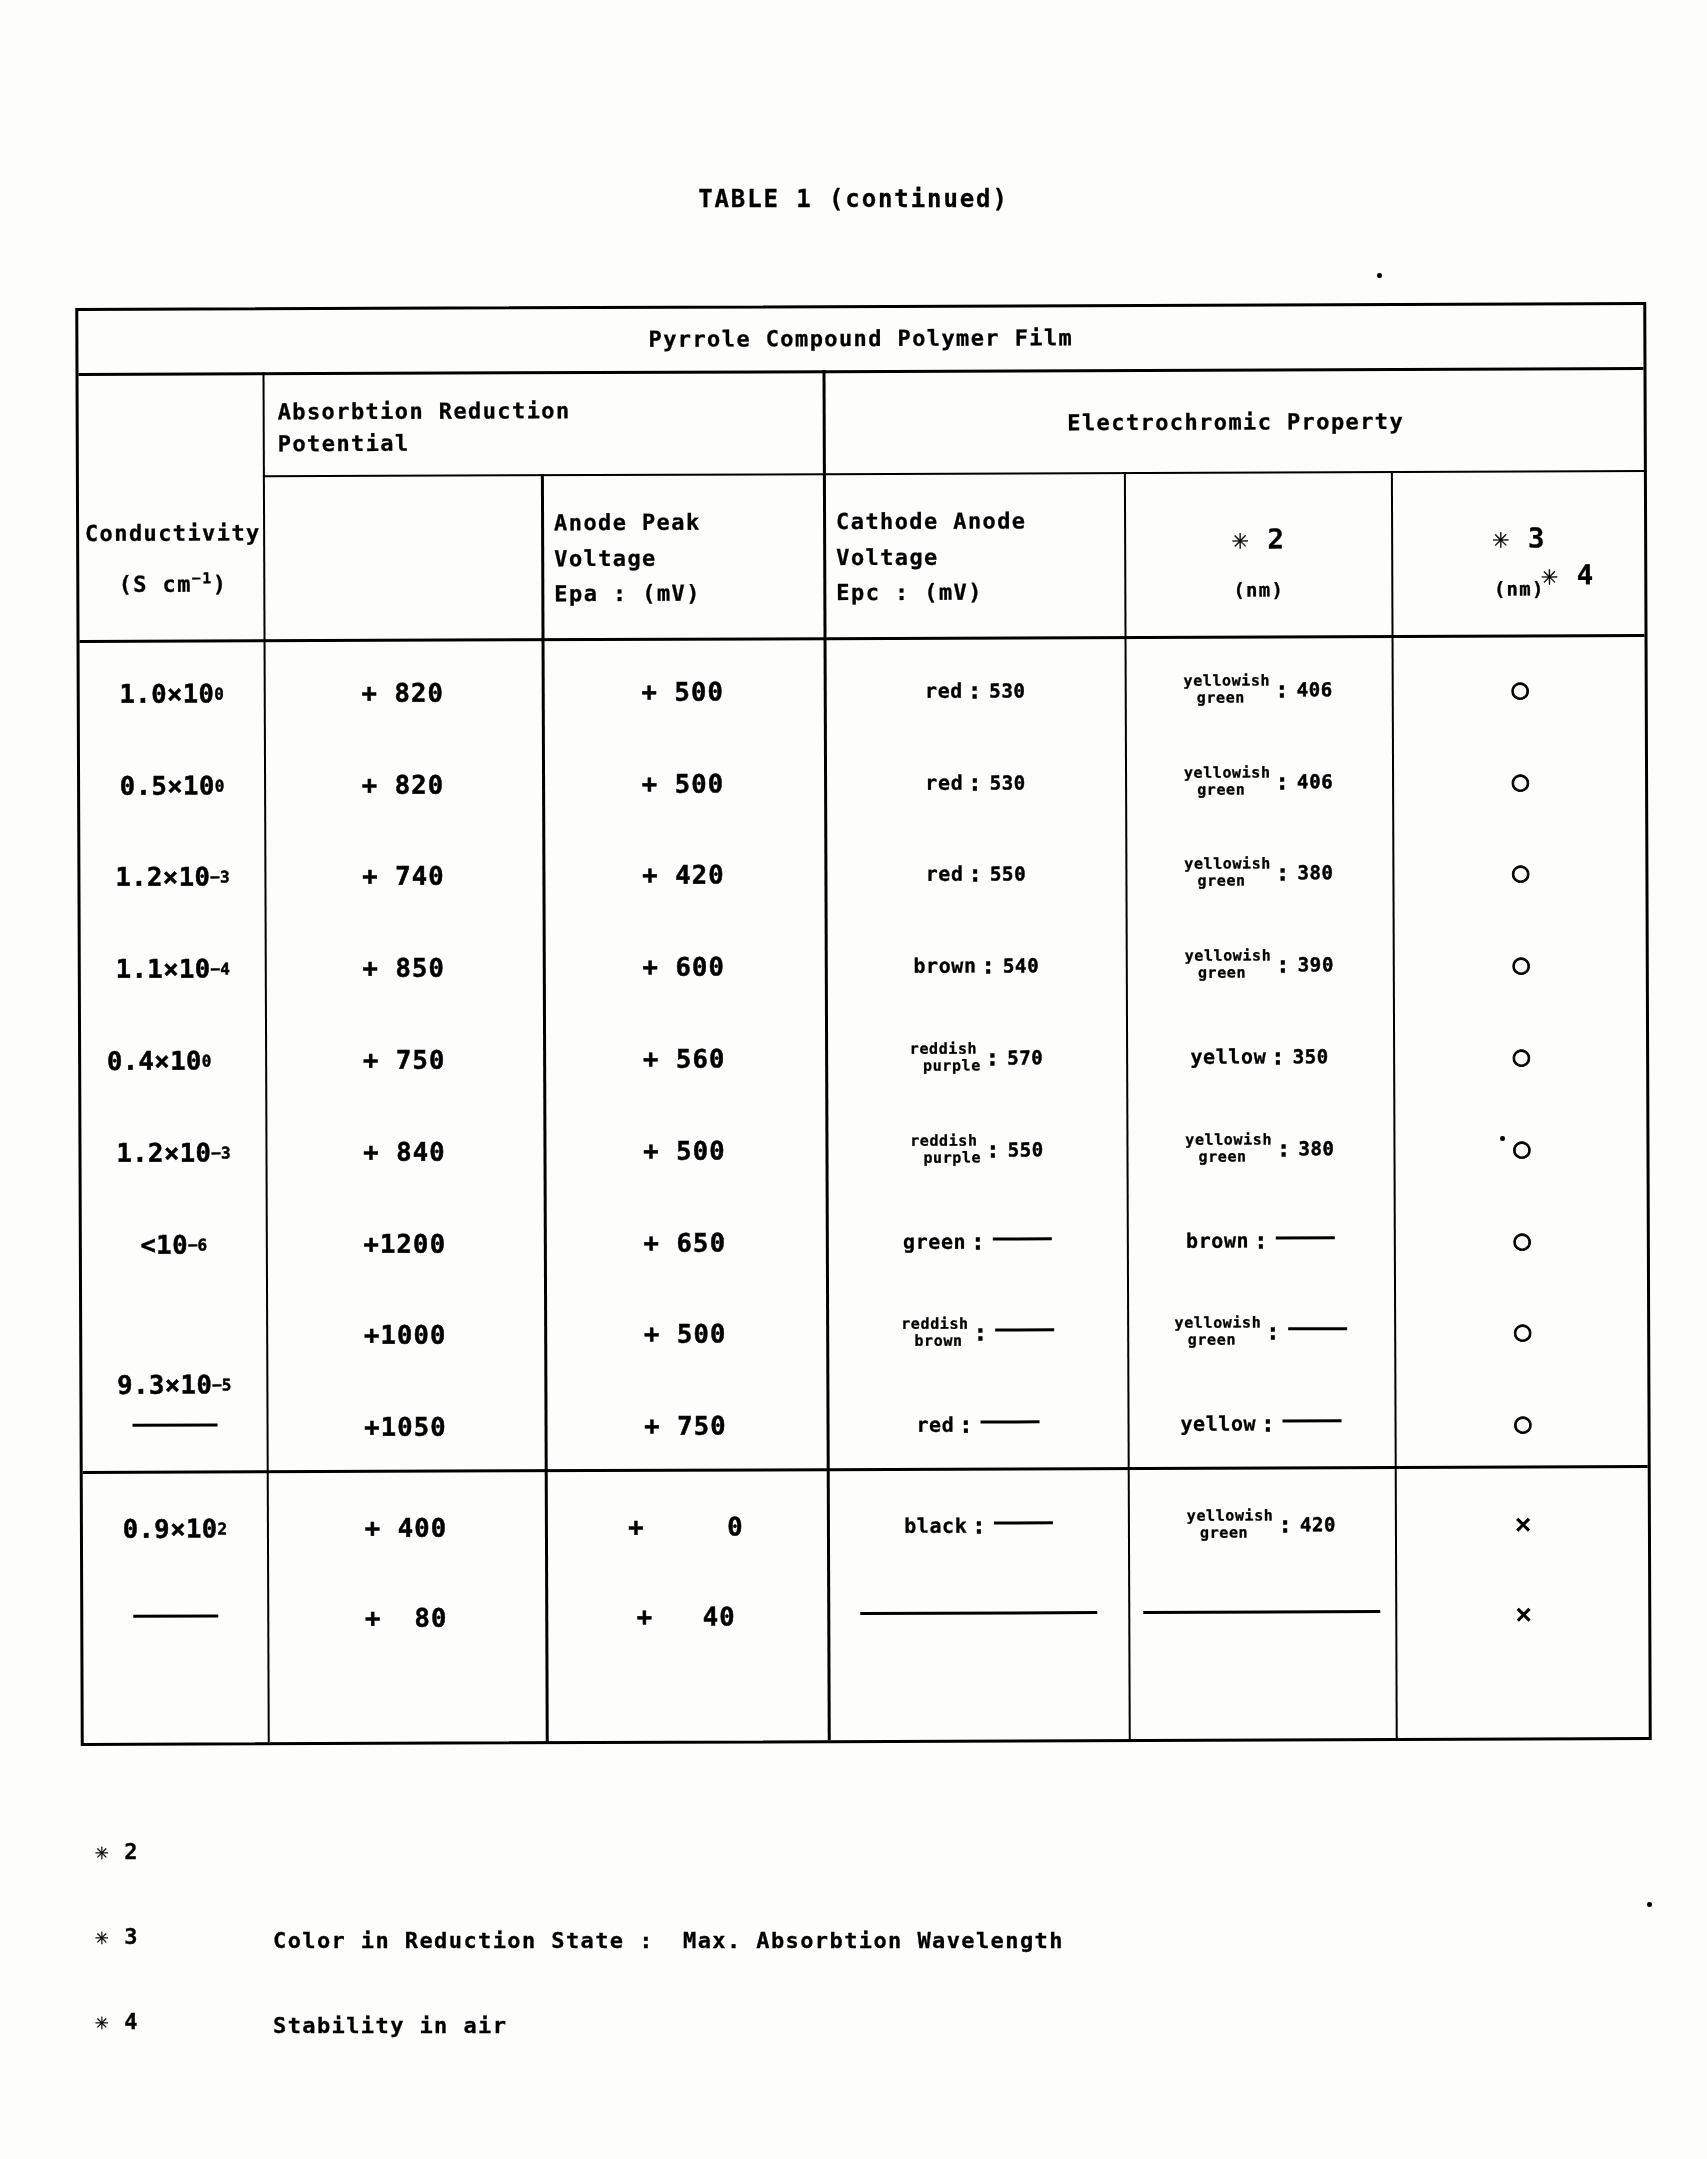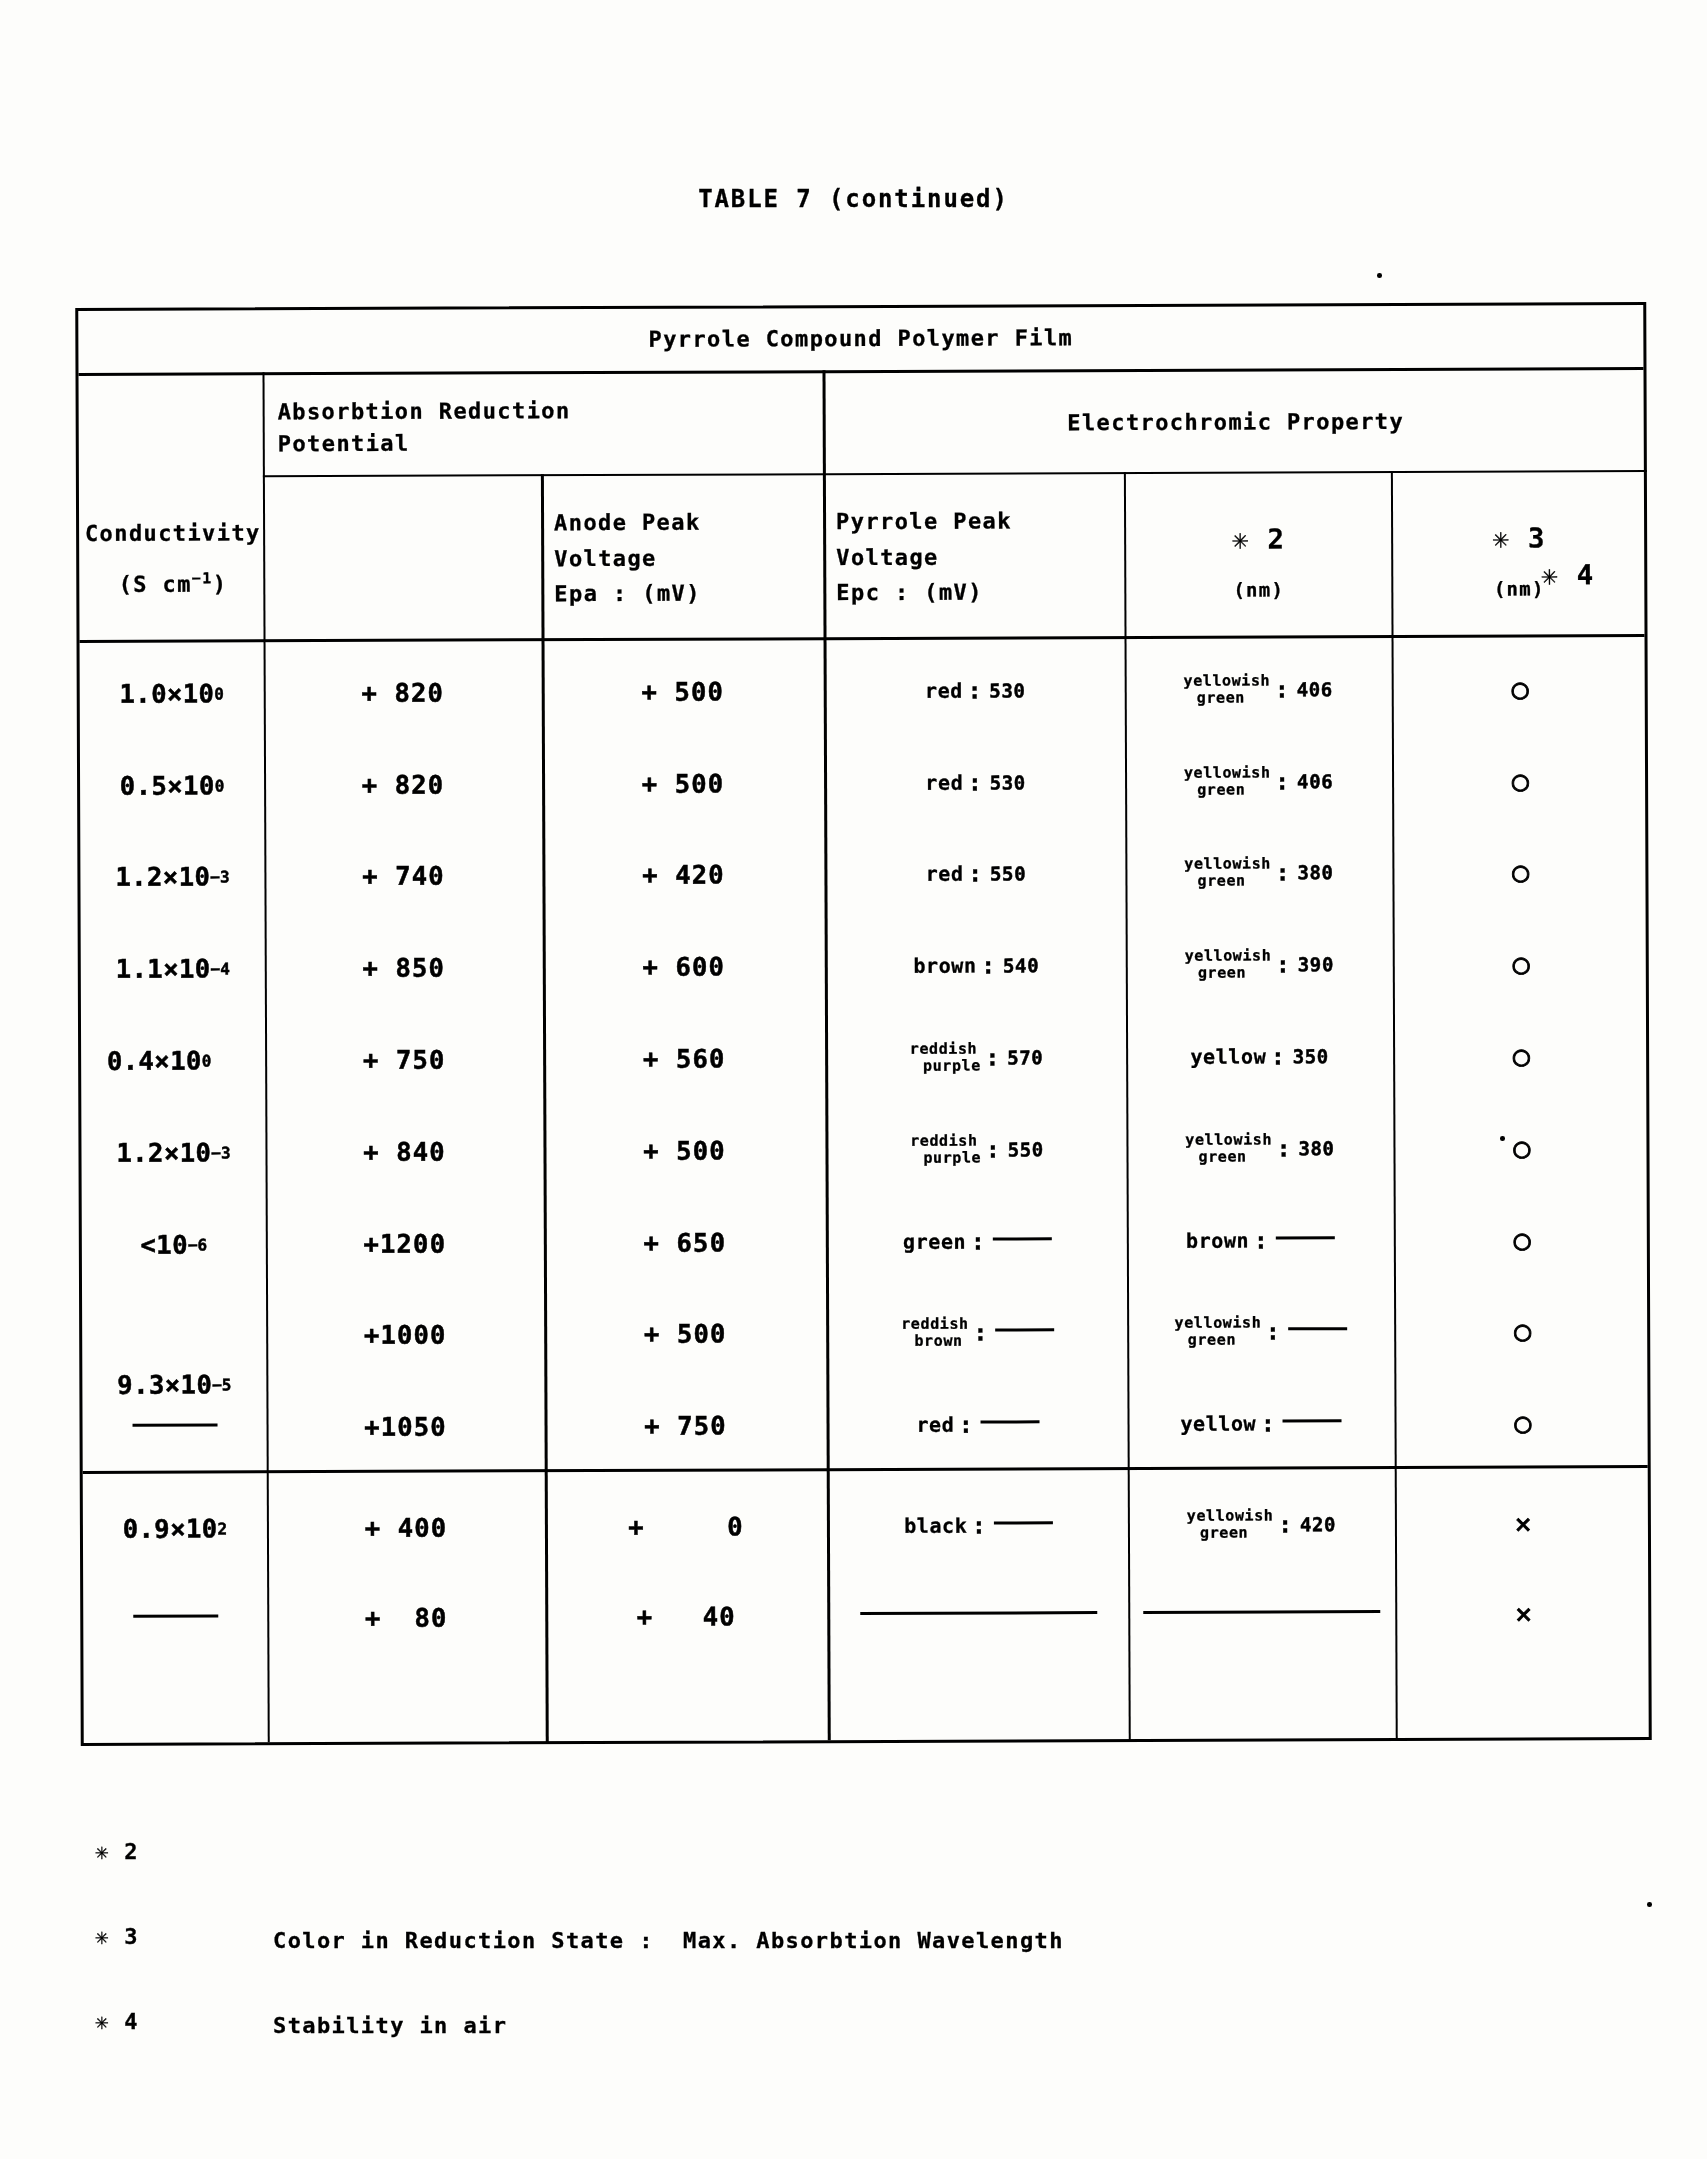--- a/index.html
+++ b/index.html
@@ -158,21 +158,21 @@
     position: absolute;
     background: #000;
     border-radius: 50%;
   }
 </style>
 </head>
 <body>
 
 <div class="page">
 
-  <div id="table-title">TABLE 7 (continued)</div>
+  <div id="table-title">TABLE 1 (continued)</div>
 
   <div id="data-table">
 
     <div class="cell c-center hdr" id="span-film">Pyrrole Compound Polymer Film</div>
 
     <div class="hline thick" style="top:62px;"></div>
     <div class="hline" style="top:165px; left:184px; width:1384px;"></div>
     <div class="hline thick" style="top:329px;"></div>
     <div class="hline thick" style="top:1160px;"></div>
 
@@ -194,21 +194,21 @@
       <div><span>(S cm</span><sup style="font-size:15px;">−1</sup><span>)</span></div>
     </div>
 
     <div class="cell hdr subhdr-stack" style="left:475px; top:172px; width:265px; height:155px;">
       <div>Anode Peak</div>
       <div>Voltage</div>
       <div>Epa : (mV)</div>
     </div>
 
     <div class="cell hdr subhdr-stack" style="left:757px; top:172px; width:284px; height:155px;">
-      <div>Pyrrole Peak</div>
+      <div>Cathode Anode</div>
       <div>Voltage</div>
       <div>Epc : (mV)</div>
     </div>
 
     <div class="cell" style="left:1049px; top:180px; width:261px; height:148px; flex-direction:column; justify-content:center; align-items:center; line-height:2.2;">
       <div style="font-size:27.4px;">✳ 2</div>
       <div style="font-size:19px;">(nm)</div>
     </div>
 
     <div class="cell" style="left:1315px; top:180px; width:250px; height:148px; flex-direction:column; justify-content:center; align-items:center; line-height:2.2;">

